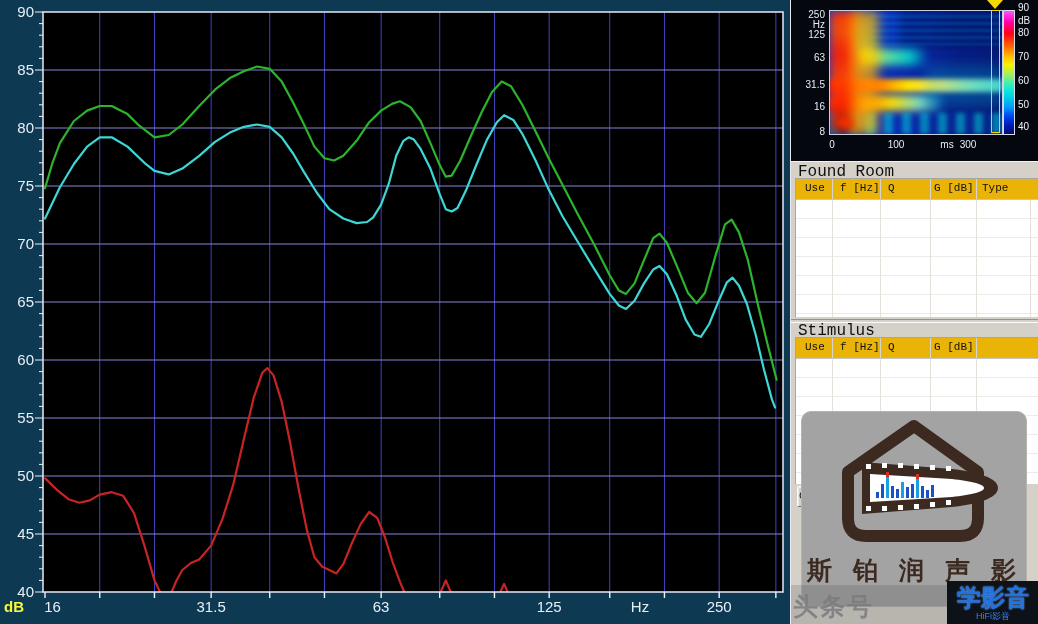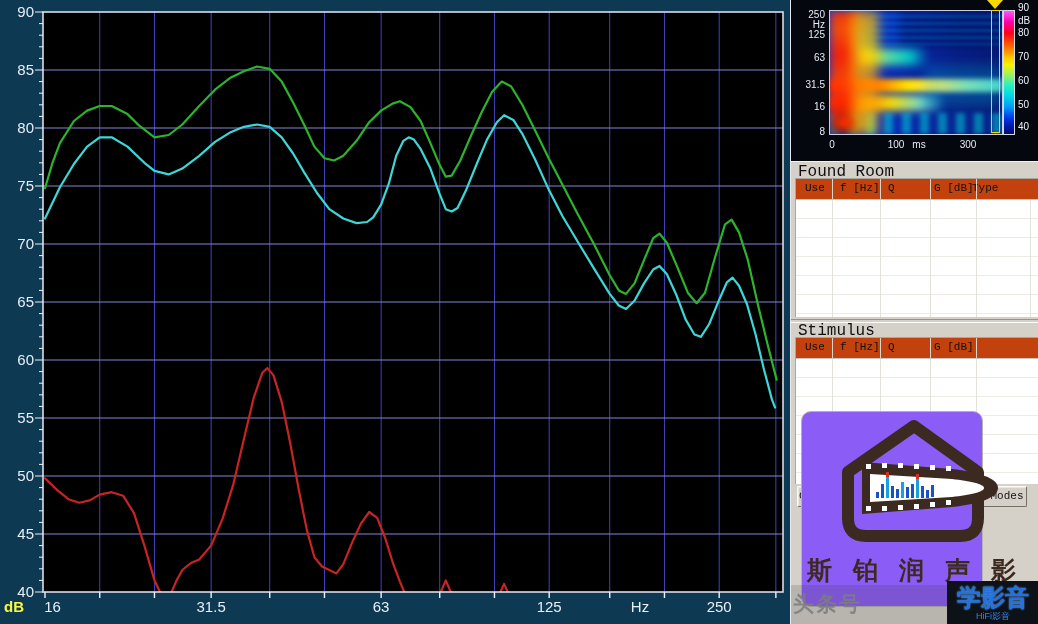--- a/index.html
+++ b/index.html
@@ -16,36 +16,36 @@
   .sg-ylab{position:absolute;left:0;width:34px;text-align:right;color:#e8edf5;font-size:10px;line-height:11px;}
   .sg-xlab{position:absolute;top:139px;color:#e8edf5;font-size:10px;transform:translateX(-50%);}
   .sg-cbar{position:absolute;left:212px;top:10px;width:10px;height:123px;border:1px solid #d6dae4;
     background:linear-gradient(to bottom,#ff55ff 0%,#ff00a8 9%,#ff0018 18%,#ff6000 28%,#ffc800 38%,#f4f400 44%,#9cf060 52%,#2ef0c0 60%,#00dce4 68%,#009cf8 78%,#0040f0 86%,#0018a8 94%,#000d70 100%);}
   .sg-cblab{position:absolute;left:227px;color:#eef2f8;font-size:10px;line-height:11px;}
   .sg-cursor{position:absolute;left:200px;top:10px;width:7px;height:121px;border:1px solid #f5d800;}
   .sg-tri{position:absolute;left:196px;top:0;width:0;height:0;border-left:8px solid transparent;border-right:8px solid transparent;border-top:9px solid #f5d800;}
   
   .sec-label{position:absolute;left:7px;color:#101010;font-family:"Liberation Mono",monospace;font-size:16px;}
   .list-table{position:absolute;left:4px;width:244px;background:#fff;border:1px solid #a9a69f;border-right:none;box-sizing:border-box;}
-  .list-head{position:relative;height:20px;background:#c2410c;border-bottom:1px solid #c9c6bf;}
+  .list-head{position:relative;height:20px;background:#eab308;border-bottom:1px solid #c9c6bf;}
   .list-head span{position:absolute;top:3px;font-family:"Liberation Mono",monospace;font-size:11px;color:#111;}
   .list-body{position:relative;background:repeating-linear-gradient(to bottom,#ffffff 0 18px,#ecebe6 18px 19px);}
   .colsep{position:absolute;top:0;bottom:0;width:0;border-left:1px solid #e3e1da;}
   .colsep.h{border-left:1px solid #d8d5cd;}
   
   .groove{position:absolute;left:0;width:248px;height:2px;border-top:1px solid #96938c;border-bottom:1px solid #fcfcfa;}
   
   .btn{position:absolute;top:486px;height:21px;background:#d5d1c9;border:1px solid;border-color:#fbfaf7 #716e66 #716e66 #fbfaf7;box-shadow:inset 1px 1px 0 #e9e7e1;font-family:"Liberation Mono",monospace;font-size:11px;color:#151515;text-align:center;line-height:19px;box-sizing:border-box;border-radius:2px;}
   
-  #logo-box{position:absolute;left:10px;top:411px;width:182px;height:196px;background:#8b5cf6;border:1px solid #b6b3ac;border-radius:10px;box-sizing:border-box;}
+  #logo-box{position:absolute;left:10px;top:411px;width:226px;height:196px;background:#a3a3a3;border:1px solid #b6b3ac;border-radius:10px;box-sizing:border-box;}
   #logo-cn{position:absolute;left:0;top:142px;width:226px;text-align:center;font-size:25px;font-weight:bold;letter-spacing:7px;color:#3c2a21;}
   #logo-latin{position:absolute;left:0;top:176px;width:226px;text-align:center;font-size:15px;font-weight:bold;letter-spacing:3px;color:#3c2a21;font-family:"Liberation Serif",serif;}
   
   #wm{position:absolute;left:0;top:585px;width:248px;height:39px;background:rgba(55,55,58,.18);}
-  #wm-prefix{position:absolute;left:2px;top:5px;font-size:21px;font-weight:bold;color:rgba(124,124,128,.88);letter-spacing:2px;}
+  #wm-prefix{position:absolute;left:2px;top:5px;font-size:25px;font-weight:bold;color:rgba(124,124,128,.88);letter-spacing:2px;}
   #wm-box{position:absolute;left:156px;top:-4px;width:92px;height:43px;background:#0d1118;}
   #wm-blue{position:absolute;left:0;top:1px;width:92px;text-align:center;font-size:24px;font-weight:bold;color:#2272dd;text-shadow:0 0 2px #7ab2ff;}
   #wm-small{position:absolute;left:0;top:29px;width:92px;text-align:center;font-size:9px;color:#3b82e8;filter:blur(.4px);}
 </style>
 </head>
 <body>
 
 <div class="stage">
 
   <div id="chart-wrap">
@@ -186,42 +186,42 @@
       </div>
       <span class="sg-ylab" style="top:9px">250</span>
       <span class="sg-ylab" style="top:19px">Hz</span>
       <span class="sg-ylab" style="top:29px">125</span>
       <span class="sg-ylab" style="top:52px">63</span>
       <span class="sg-ylab" style="top:79px">31.5</span>
       <span class="sg-ylab" style="top:101px">16</span>
       <span class="sg-ylab" style="top:126px">8</span>
       <span class="sg-xlab" style="left:41px">0</span>
       <span class="sg-xlab" style="left:105px">100</span>
-      <span class="sg-xlab" style="left:128px">ms</span>
+      <span class="sg-xlab" style="left:156px">ms</span>
       <span class="sg-xlab" style="left:177px">300</span>
       <div class="sg-cbar"></div>
       <span class="sg-cblab" style="top:2px">90</span>
       <span class="sg-cblab" style="top:15px">dB</span>
       <span class="sg-cblab" style="top:27px">80</span>
       <span class="sg-cblab" style="top:51px">70</span>
       <span class="sg-cblab" style="top:75px">60</span>
       <span class="sg-cblab" style="top:99px">50</span>
       <span class="sg-cblab" style="top:121px">40</span>
       <div class="sg-cursor"></div>
       <div class="sg-tri"></div>
     </div>
 
     <span class="sec-label" style="top:163px">Found Room</span>
     <div class="list-table" style="top:178px;height:139px;">
       <div class="list-head">
         <span style="left:9px">Use</span>
         <span style="left:44px">f [Hz]</span>
         <span style="left:92px">Q</span>
         <span style="left:138px">G [dB]</span>
-        <span style="left:176px">Type</span>
+        <span style="left:186px">Type</span>
         <div class="colsep h" style="left:36px"></div>
           <div class="colsep h" style="left:84px"></div>
         <div class="colsep h" style="left:134px"></div>
           <div class="colsep h" style="left:180px"></div>
       </div>
       <div class="list-body" style="height:117px;">
         <div class="colsep" style="left:36px"></div>
           <div class="colsep" style="left:84px"></div>
         <div class="colsep" style="left:134px"></div>
           <div class="colsep" style="left:180px"></div>

